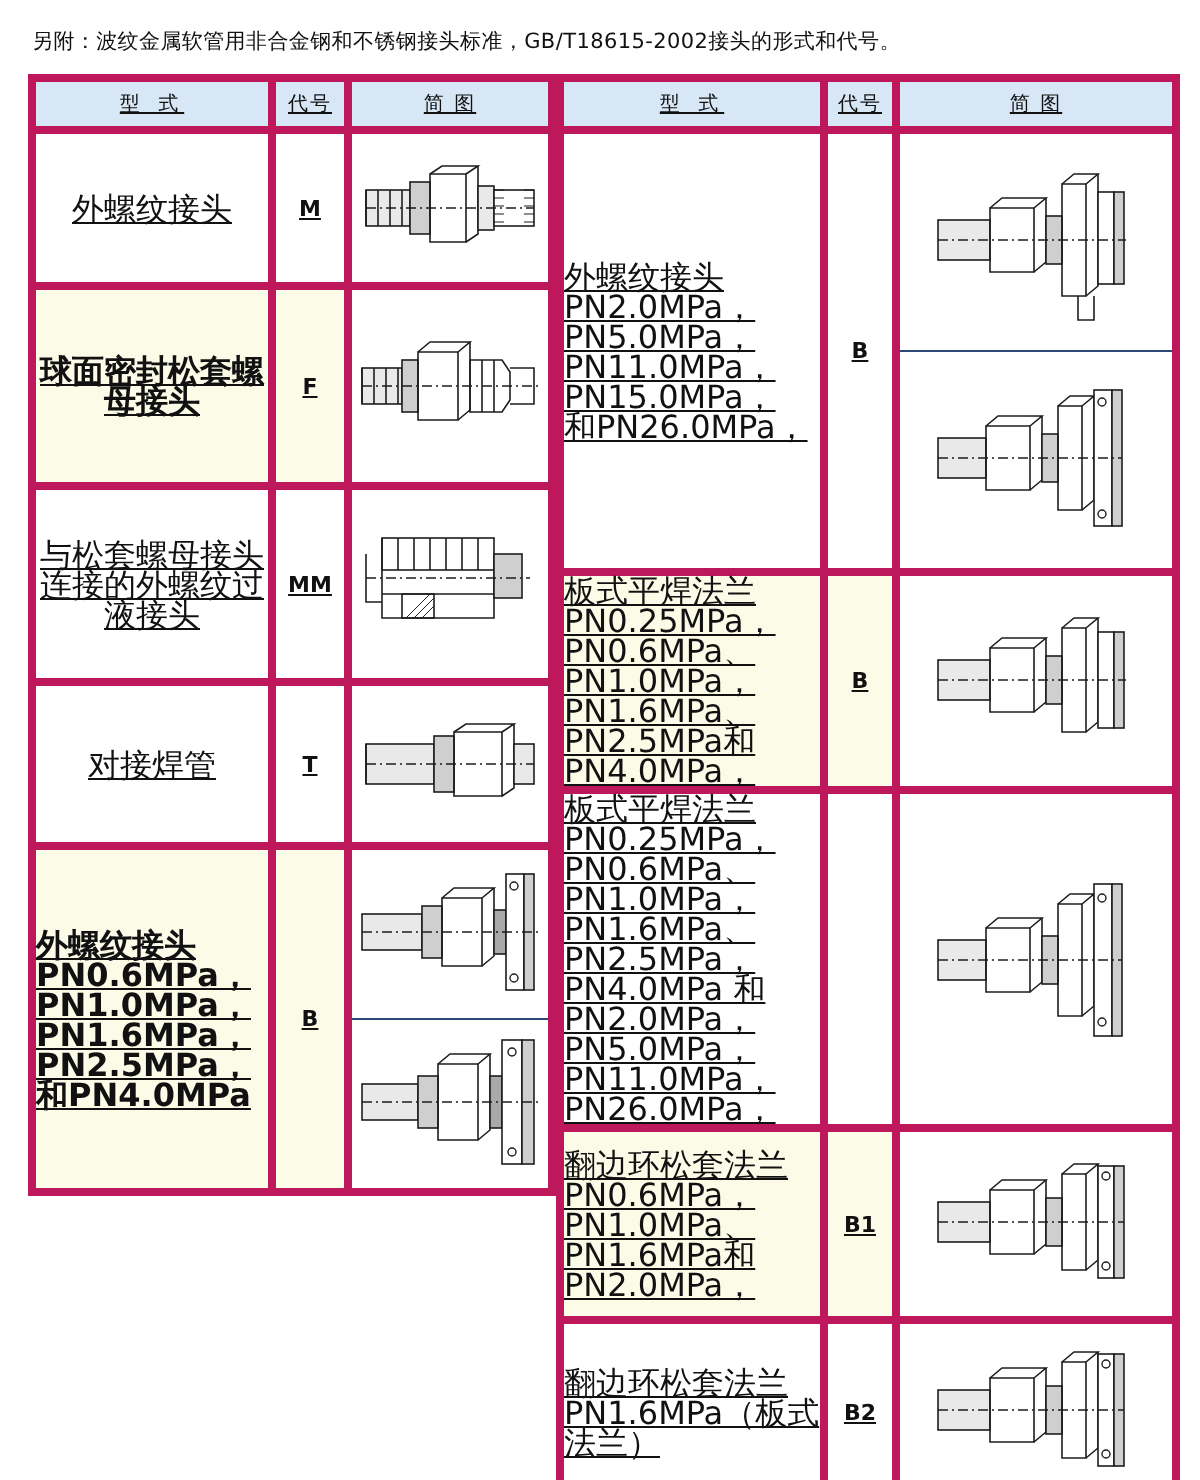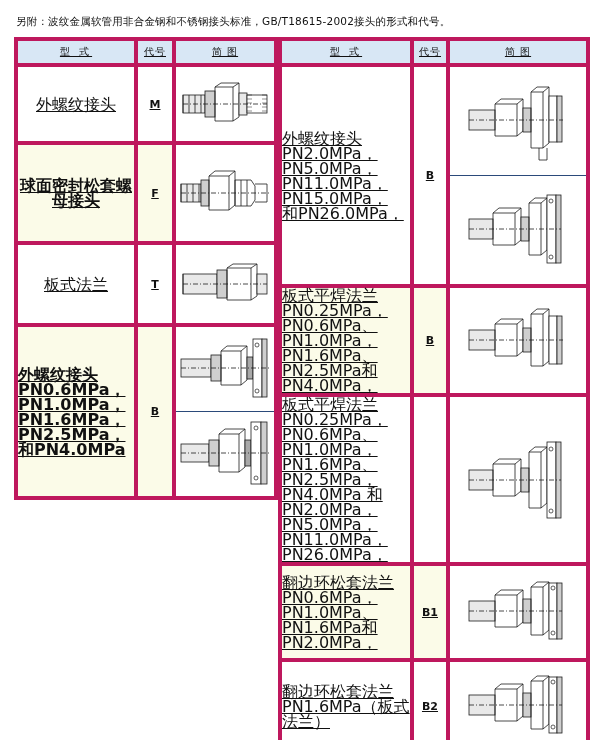--- a/index.html
+++ b/index.html
@@ -155,24 +155,41 @@
               <path class="ln" d="M32 18 L38 13 L58 13 L52 18"></path>
               <path class="ln" d="M58 13 L58 47 L52 52"></path>
               <path class="ln" d="M58 22 L74 22 L78 28 L78 42 L74 48 L58 48 Z" fill="#e6e6e6"></path>
               <path class="ln" d="M78 26 L90 26 L90 44 L78 44" fill="#efefef"></path>
               <path class="ln" d="M64 22 L64 48 M70 22 L70 48"></path>
               <path class="ln" d="M4 35 L92 35" stroke-dasharray="5 2 1 2"></path>
             </svg>
           </td>
         </tr>
 
+        <tr class="plain" style="height:98px">
+          <td class="type center"><span style="white-space:pre-line">与松套螺母接头连接的外螺纹过液接头</span></td>
+          <td class="code">MM</td>
+          <td class="pic">
+            <svg class="fig" width="96" height="70" viewBox="0 0 96 70">
+              <rect class="fill-w" x="14" y="12" width="56" height="16"></rect>
+              <path class="ln" d="M14 12 L14 28 M22 12 L22 28 M30 12 L30 28 M38 12 L38 28 M46 12 L46 28 M54 12 L54 28 M62 12 L62 28"></path>
+              <path class="ln" d="M14 28 L14 52 L70 52 L70 28" fill="#e3e3e3"></path>
+              <path class="ln" d="M14 40 L70 40"></path>
+              <path class="ln" d="M24 40 L24 52 L40 52 L40 40 Z" fill="#9e9e9e"></path>
+              <path class="hatch" d="M26 52 L38 40 M30 52 L40 42 M34 52 L40 46"></path>
+              <rect class="fill-md" x="70" y="20" width="14" height="22"></rect>
+              <path class="ln" d="M6 20 L6 44 L14 44"></path>
+              <path class="ln" d="M6 32 L88 32" stroke-dasharray="5 2 1 2"></path>
+            </svg>
+          </td>
+        </tr>
 
 
         <tr class="plain" style="height:82px">
-          <td class="type center">板式法兰</td>
+          <td class="type center">对接焊管</td>
           <td class="code">T</td>
           <td class="pic">
             <svg class="fig" width="96" height="60" viewBox="0 0 96 60">
               <rect class="fill-lt" x="6" y="20" width="34" height="20"></rect>
               <rect class="fill-md" x="40" y="16" width="10" height="28"></rect>
               <path class="ln" d="M50 14 L74 14 L74 46 L50 46 Z" fill="#dedede"></path>
               <path class="ln" d="M50 14 L56 10 L80 10 L74 14"></path>
               <path class="ln" d="M80 10 L80 42 L74 46"></path>
               <rect class="fill-lt" x="80" y="20" width="10" height="20"></rect>
               <path class="ln" d="M6 30 L90 30" stroke-dasharray="5 2 1 2"></path>

